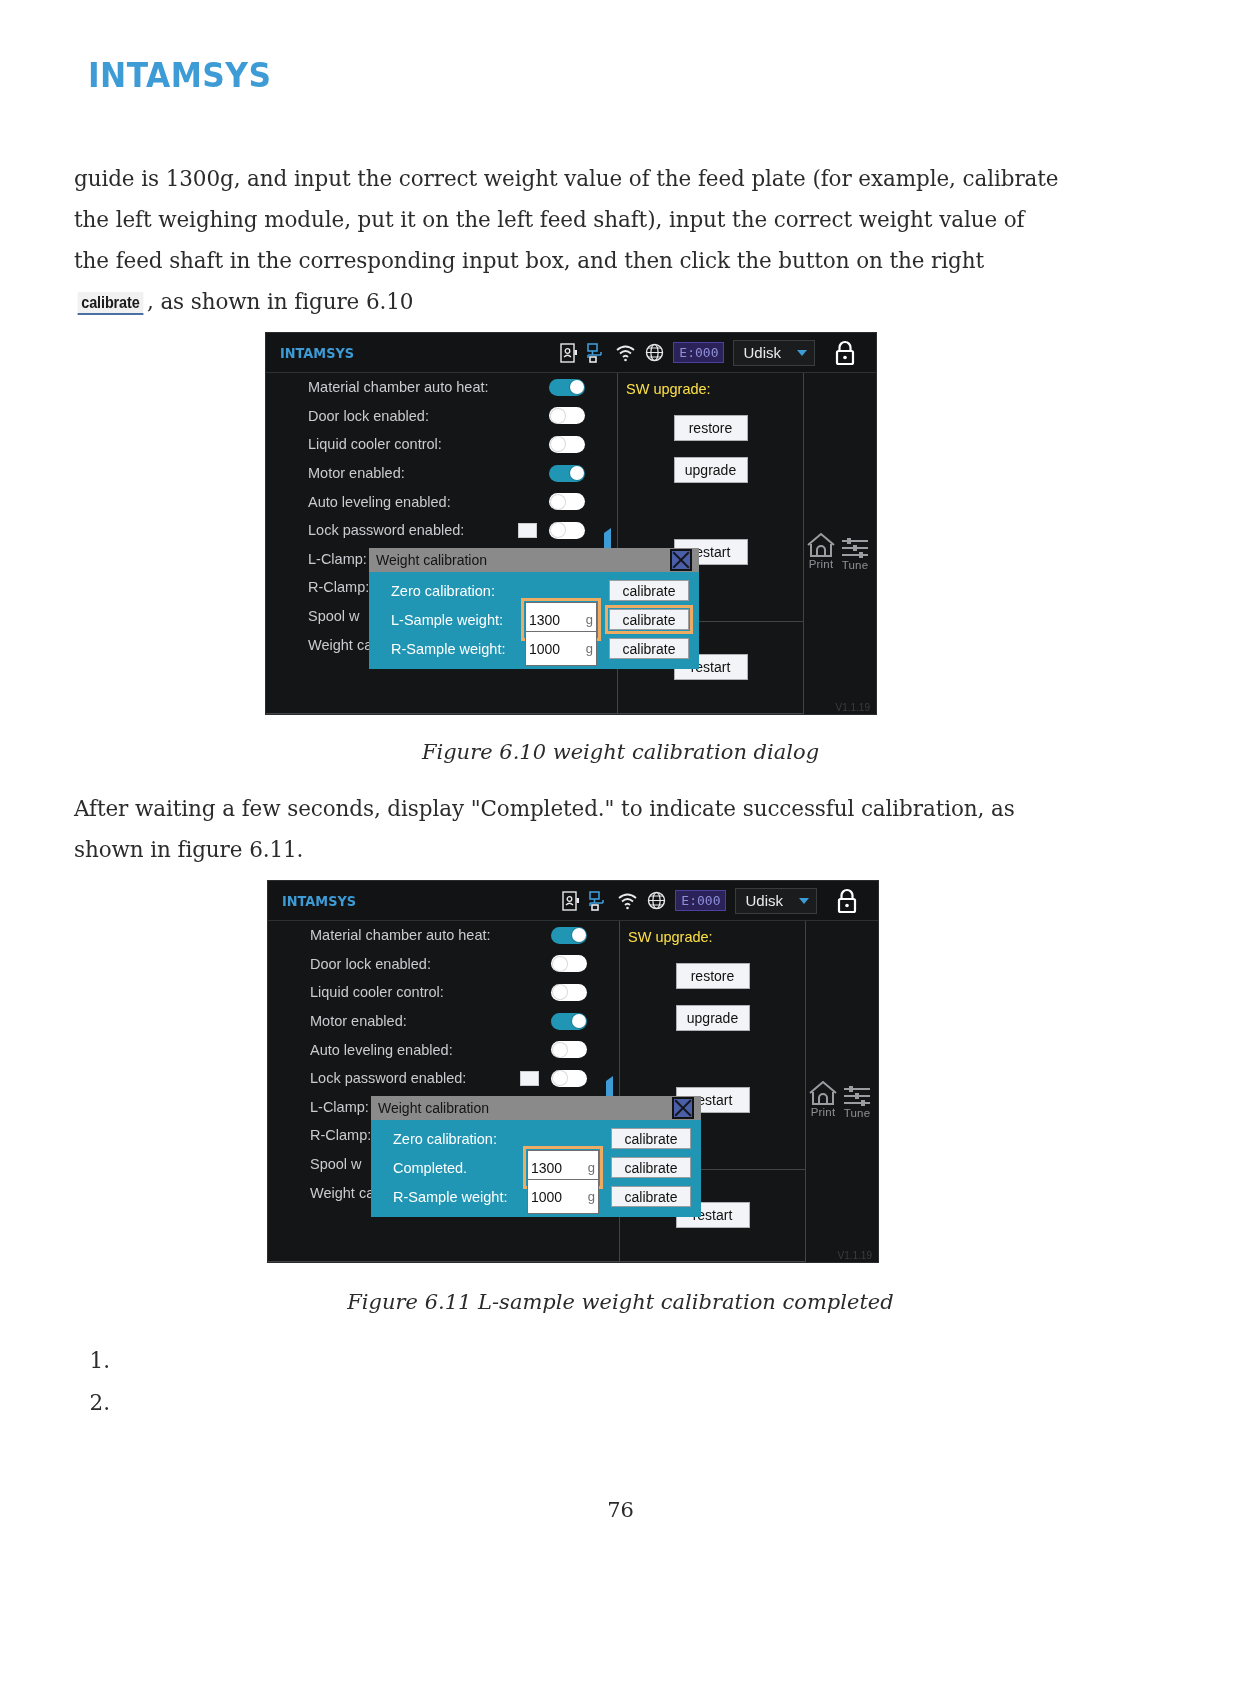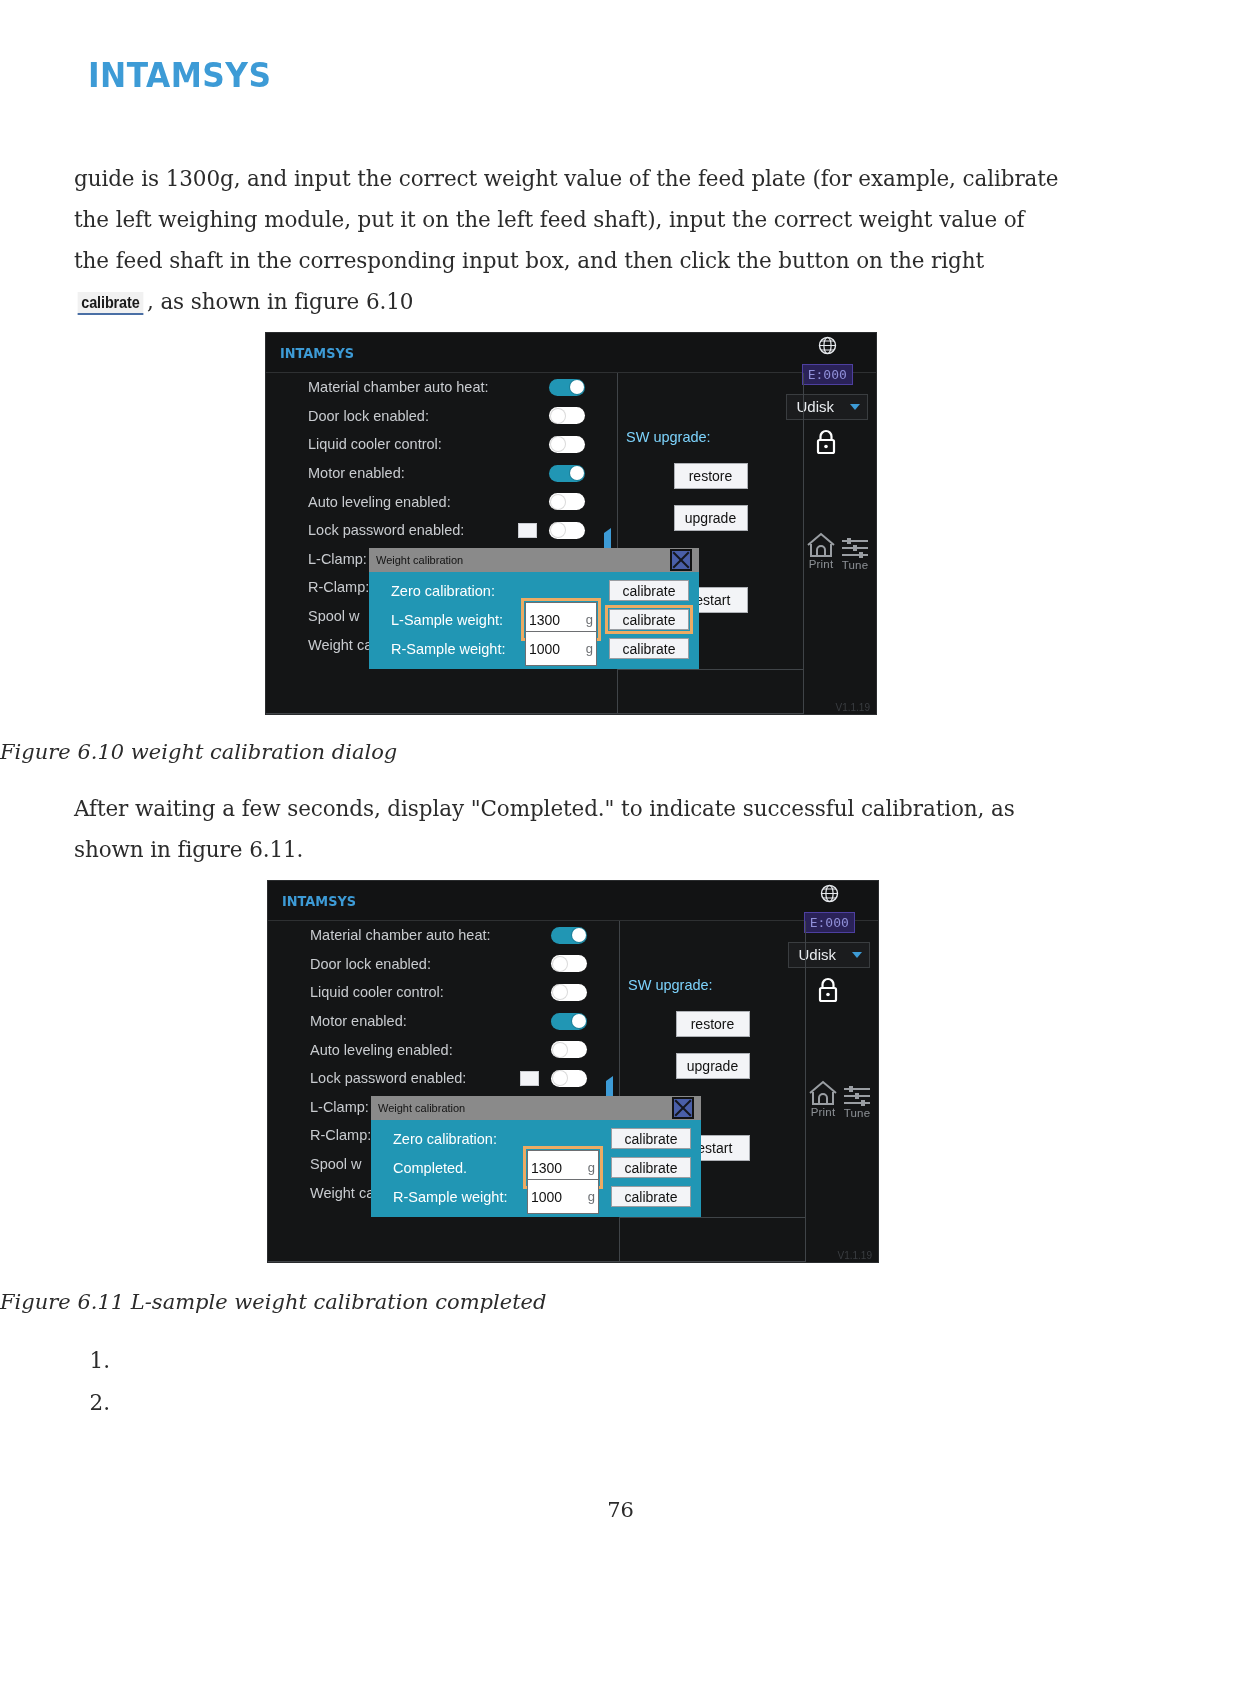--- a/index.html
+++ b/index.html
@@ -50,20 +50,21 @@
     line-height: 20px;
     vertical-align: 1px;
     color: #1a1a1a;
     transform: scaleX(0.9);
   }
 
   
   .caption {
     position: absolute;
     width: 100%;
+    text-align: center;
     font-family: "DejaVu Serif", serif;
     font-style: italic;
     font-size: 21px;
     color: #2b2b2b;
   }
   .cap1 { top: 740px; }
   .cap2 { top: 1290px; }
 
   
   .list {
@@ -114,21 +115,21 @@
     position:absolute; left:0; top:0; width:100%; height:40px;
     background:#121314; border-bottom:1px solid #2e3032;
     display:flex; align-items:center;
   }
   .ui-logo {
     margin-left:14px;
     font-family:"DejaVu Sans", sans-serif;
     font-weight:700; font-size:14px; color:#3d9bd6;
     transform: scaleX(0.92); transform-origin:left center;
   }
-  .ui-status { margin-left:auto; display:flex; align-items:center; gap:9px; padding-right:8px;flex-direction:column; }
+  .ui-status { margin-left:auto; display:flex; align-items:center; gap:9px; padding-right:8px; }
   .ui-status svg { display:block; }
   .badge-e {
     background:#2a2258; color:#8f8fd8;
     font-family:"DejaVu Sans Mono", monospace;
     font-size:13px; padding:2px 5px; letter-spacing:0px;
     border:1px solid #4d3fa0;
   }
   .udisk-wrap {
     display:flex; align-items:center; gap:16px;
     border:1px solid #3a3d40; background:#1b1c1e;
@@ -165,21 +166,21 @@
   }
   .toggle.on .knob { left:auto; right:1.5px; }
   .chk-box { width:19px; height:15px; background:#f3f4f7; border:1px solid #c9cbd0; }
 
   .dots-btn {
     width:48px; height:20px; background:#f3f4f7; border:1px solid #b9bcc2;
     color:#111; font-size:13px; text-align:center; line-height:18px;
   }
   .tri-left { width:0;height:0;border-top:5px solid transparent;border-bottom:5px solid transparent;border-right:7px solid #3d9bd6; }
 
-  .sw-title { color:#7dd3fc; font-size:14.5px; padding:8px 0 0 8px;margin-top:48px; }
+  .sw-title { color:#fde047; font-size:14.5px; padding:8px 0 0 8px; }
   .rbtn {
     width:74px; height:26px; background:#f3f4f7; border:1px solid #aeb1b6;
     color:#111; font-size:14px; display:flex; align-items:center; justify-content:center;
     margin:0 auto;
   }
   .panel-right .sect { position:relative; }
   .divider-h { height:1px; background:#404448; }
 
   
   .ui-nav {
@@ -192,21 +193,21 @@
   .ver { position:absolute; right:6px; bottom:1px; color:#3a3d41; font-size:10px; }
 
   
   .dlg {
     position:absolute; z-index:20;
     width:330px;
     font-family:"Liberation Sans", sans-serif;
   }
   .dlg-title {
     height:24px; background:#8a8a8a; display:flex; align-items:center;
-    padding-left:7px; color:#141414; font-size:11px; position:relative;
+    padding-left:7px; color:#141414; font-size:14px; position:relative;
   }
   .dlg-x {
     position:absolute; right:7px; top:1px; width:22px; height:22px;
     background:#4a5fa8; border:2px solid #121212;
   }
   .dlg-x::before, .dlg-x::after {
     content:""; position:absolute; left:8px; top:-2px; width:2px; height:22px; background:#15171f;
   }
   .dlg-x::before { transform:rotate(45deg); }
   .dlg-x::after  { transform:rotate(-45deg); }

